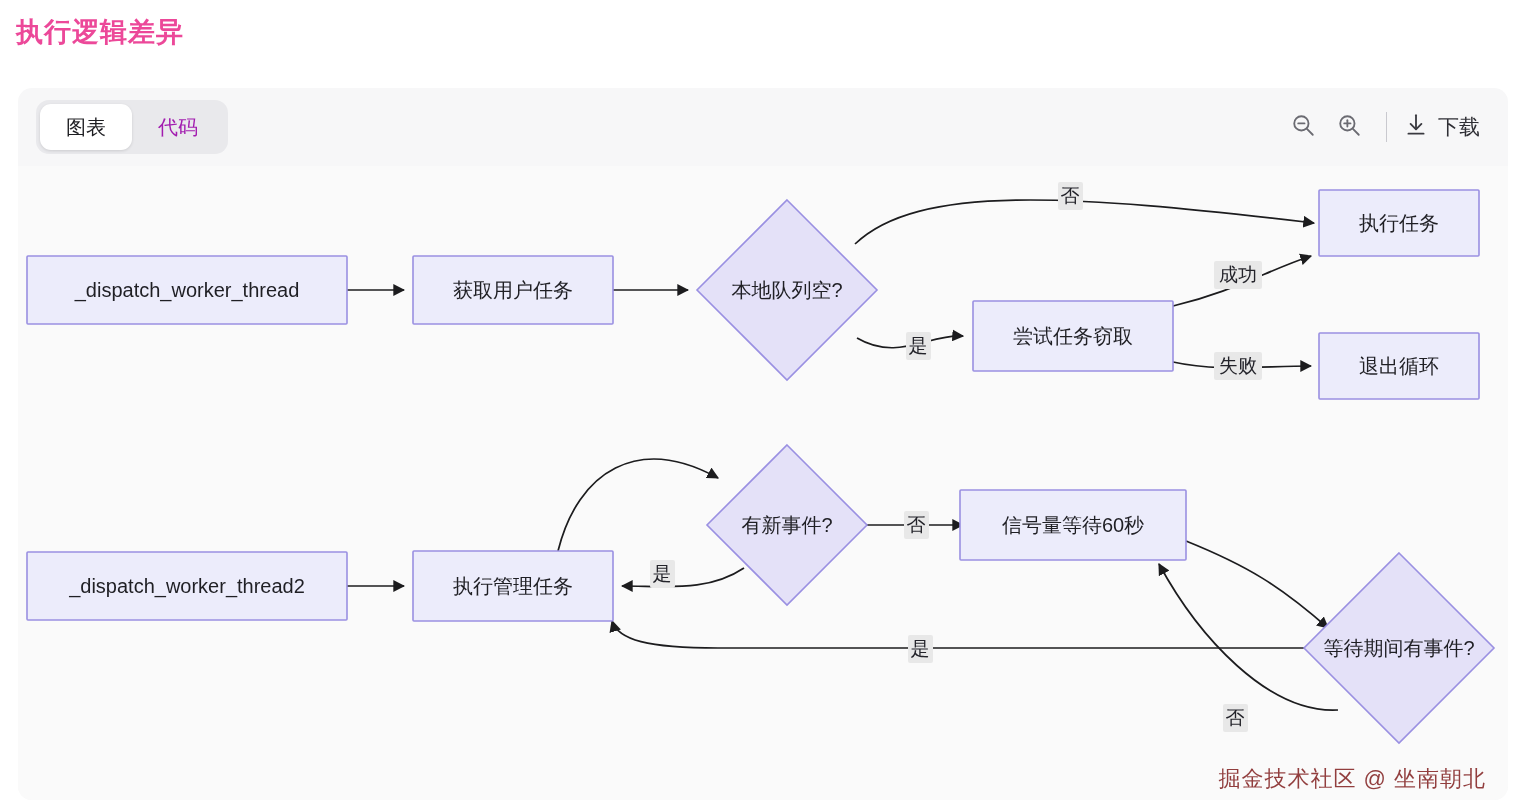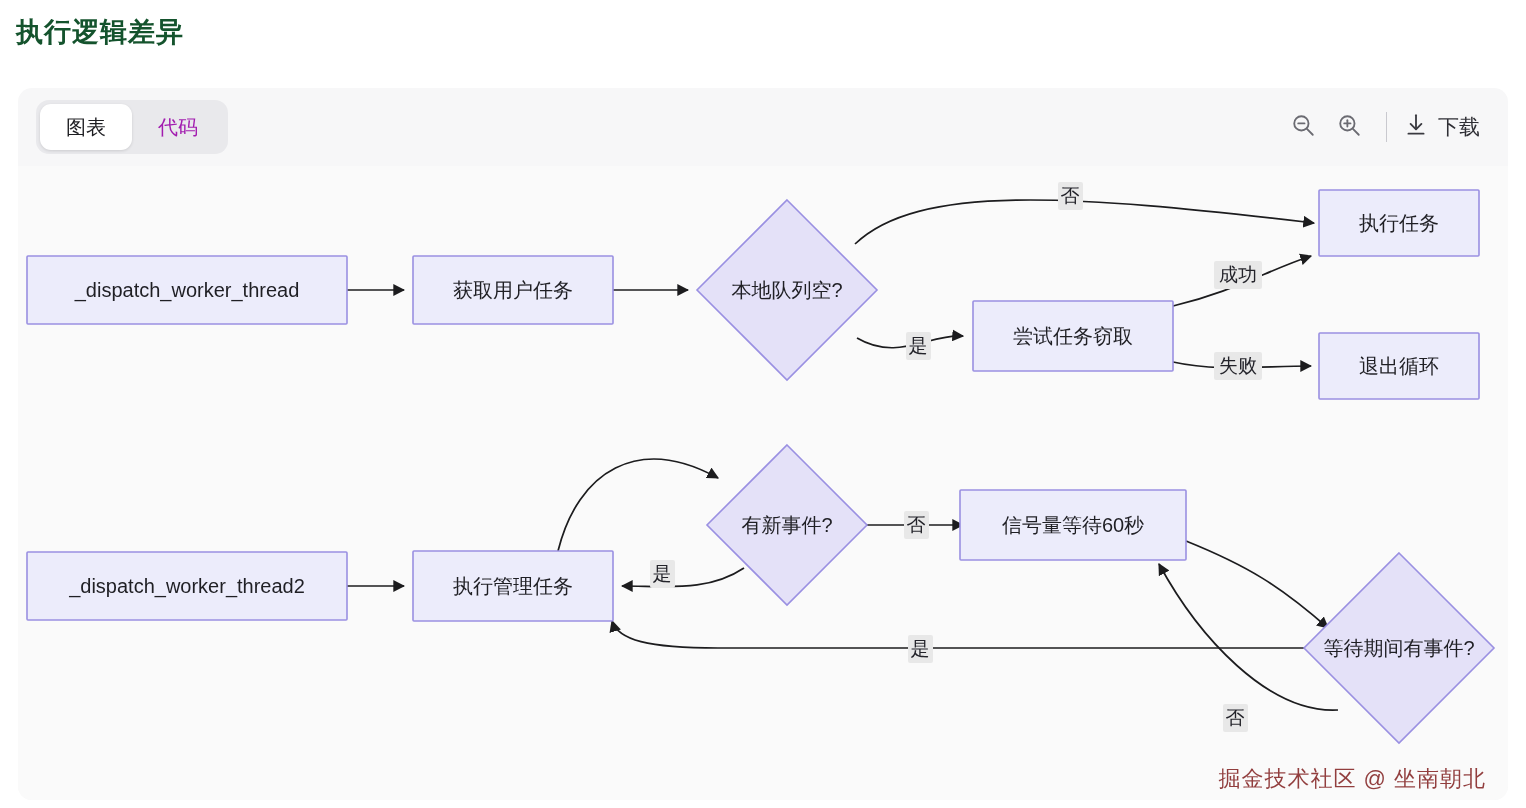--- a/index.html
+++ b/index.html
@@ -11,21 +11,21 @@
     overflow: hidden;
     font-family: "Liberation Sans", "DejaVu Sans", sans-serif;
   }
 
   #page-title {
     position: absolute;
     left: 16px;
     top: 10px;
     font-size: 27px;
     font-weight: bold;
-    color: #14532d;
+    color: #ec4899;
     letter-spacing: 1px;
     line-height: 44px;
   }
 
   #card {
     position: absolute;
     left: 18px;
     top: 88px;
     width: 1490px;
     height: 712px;

